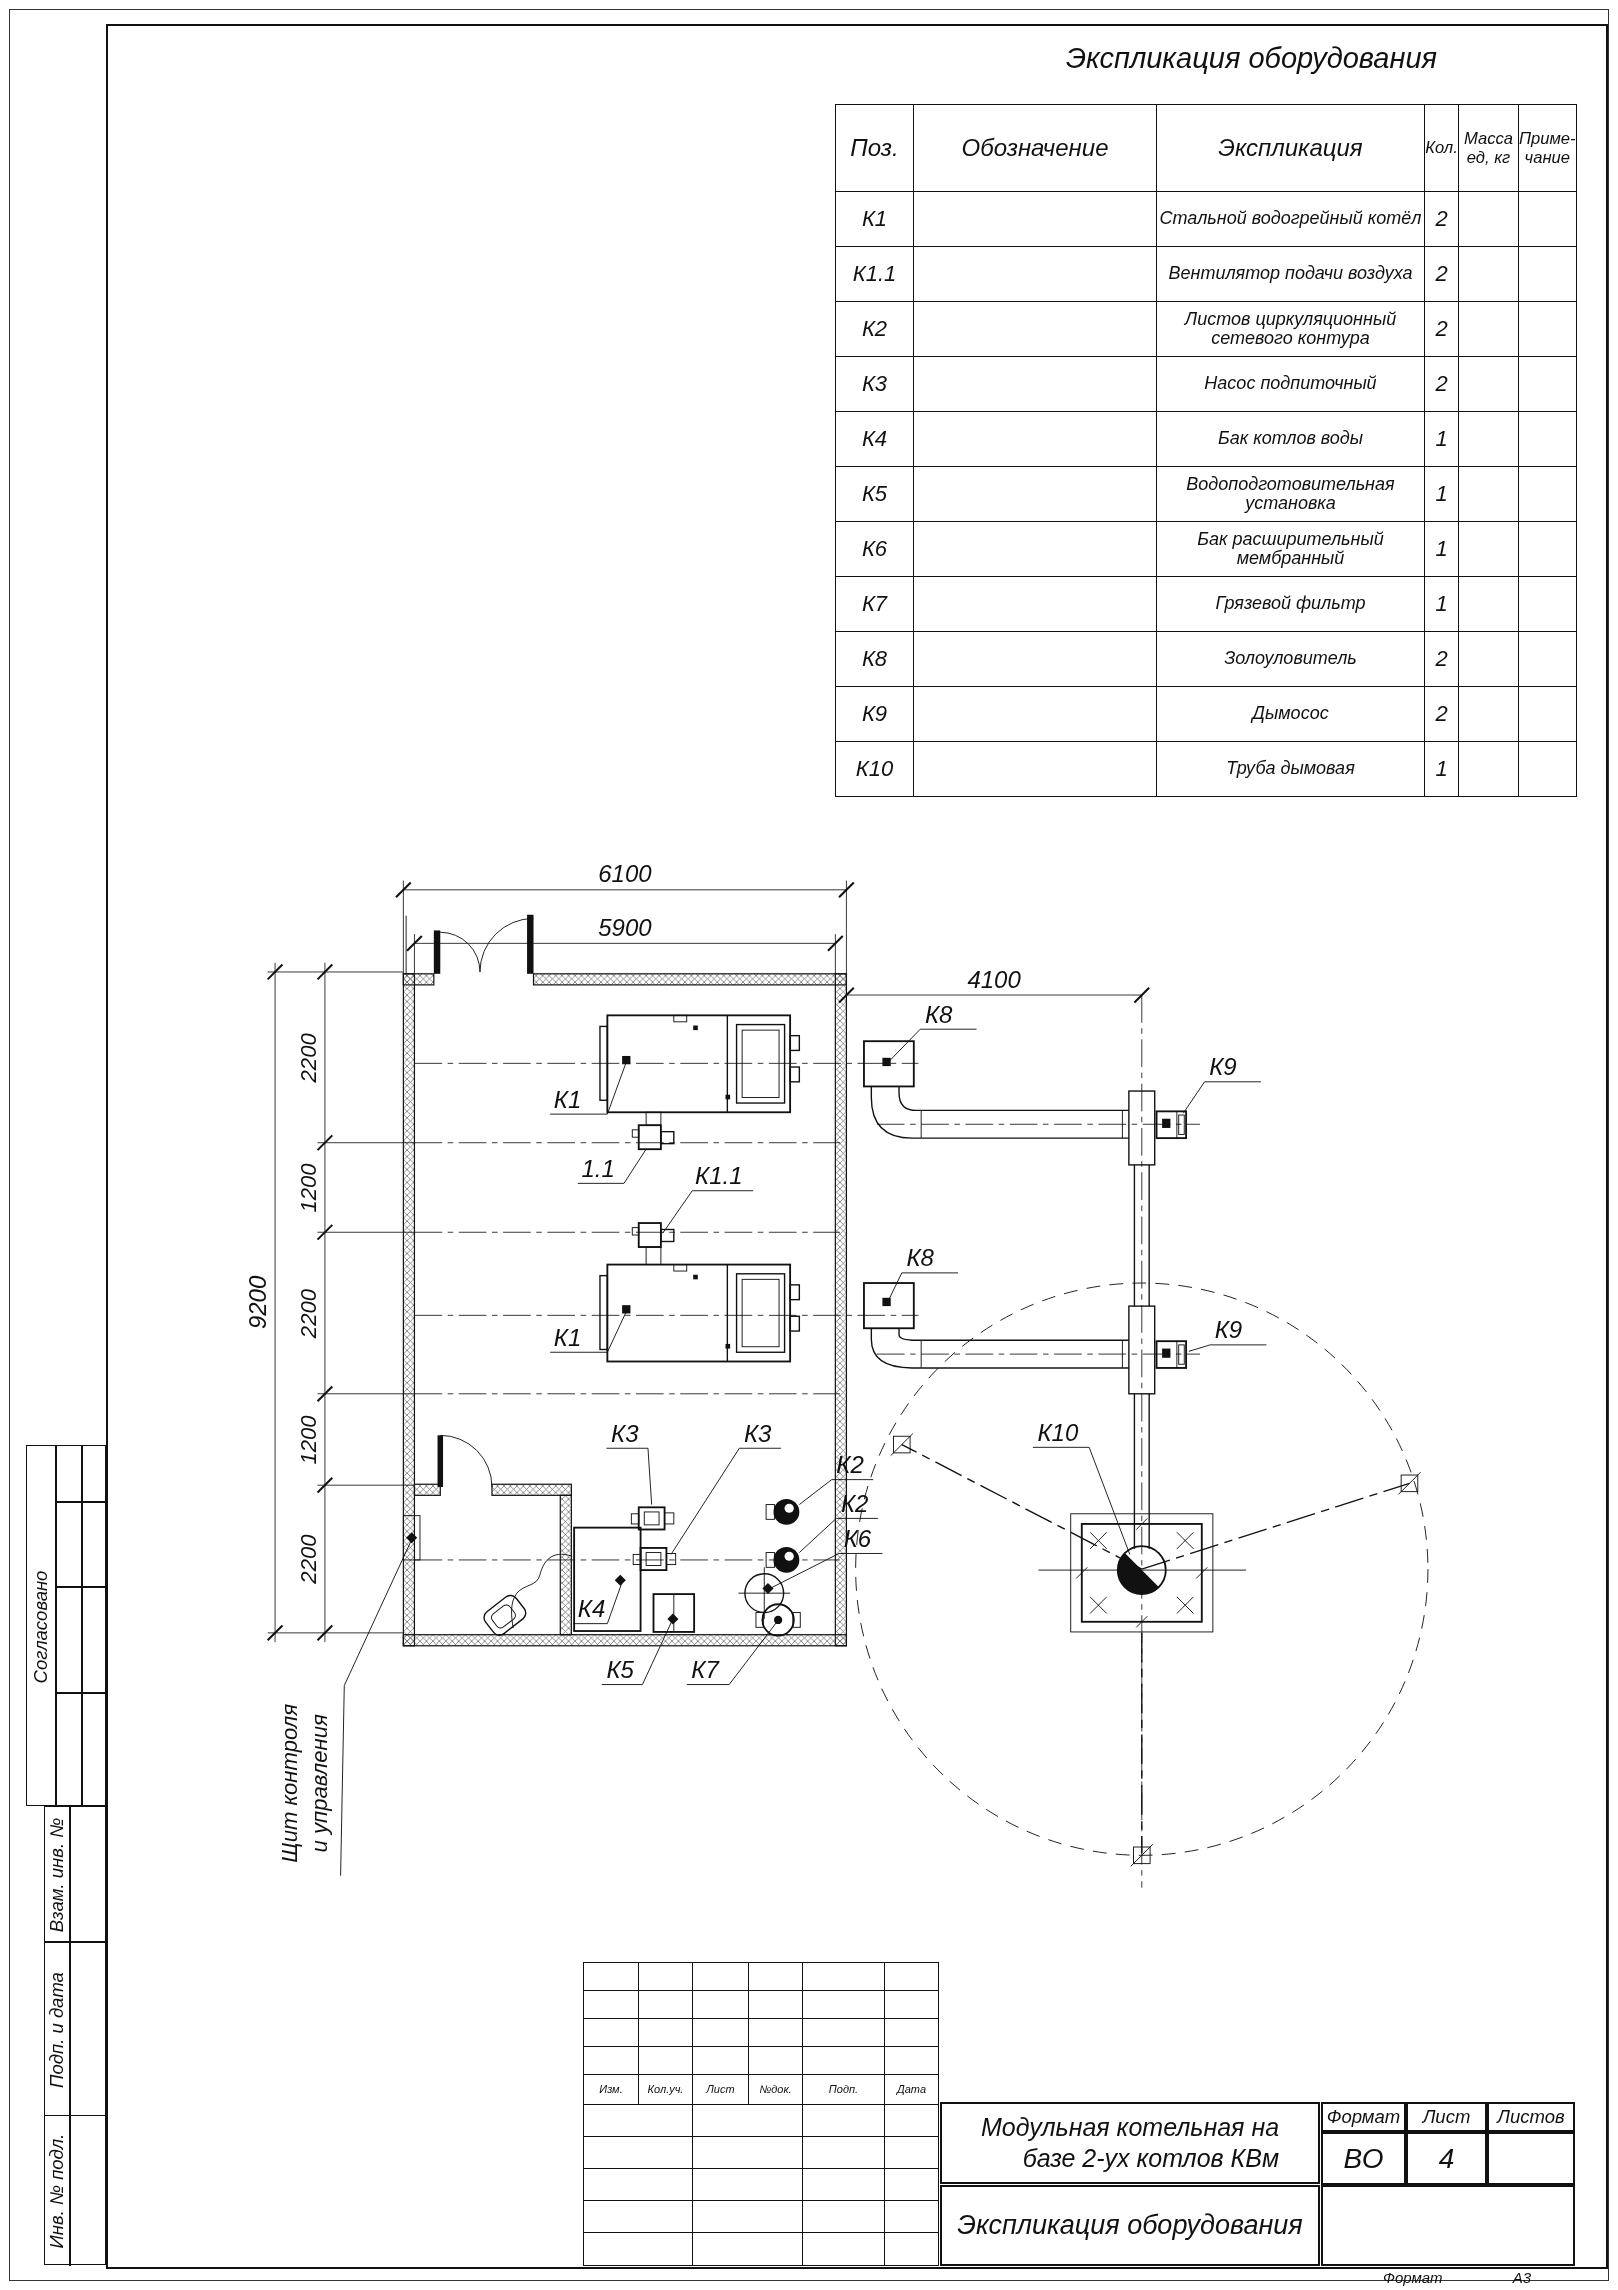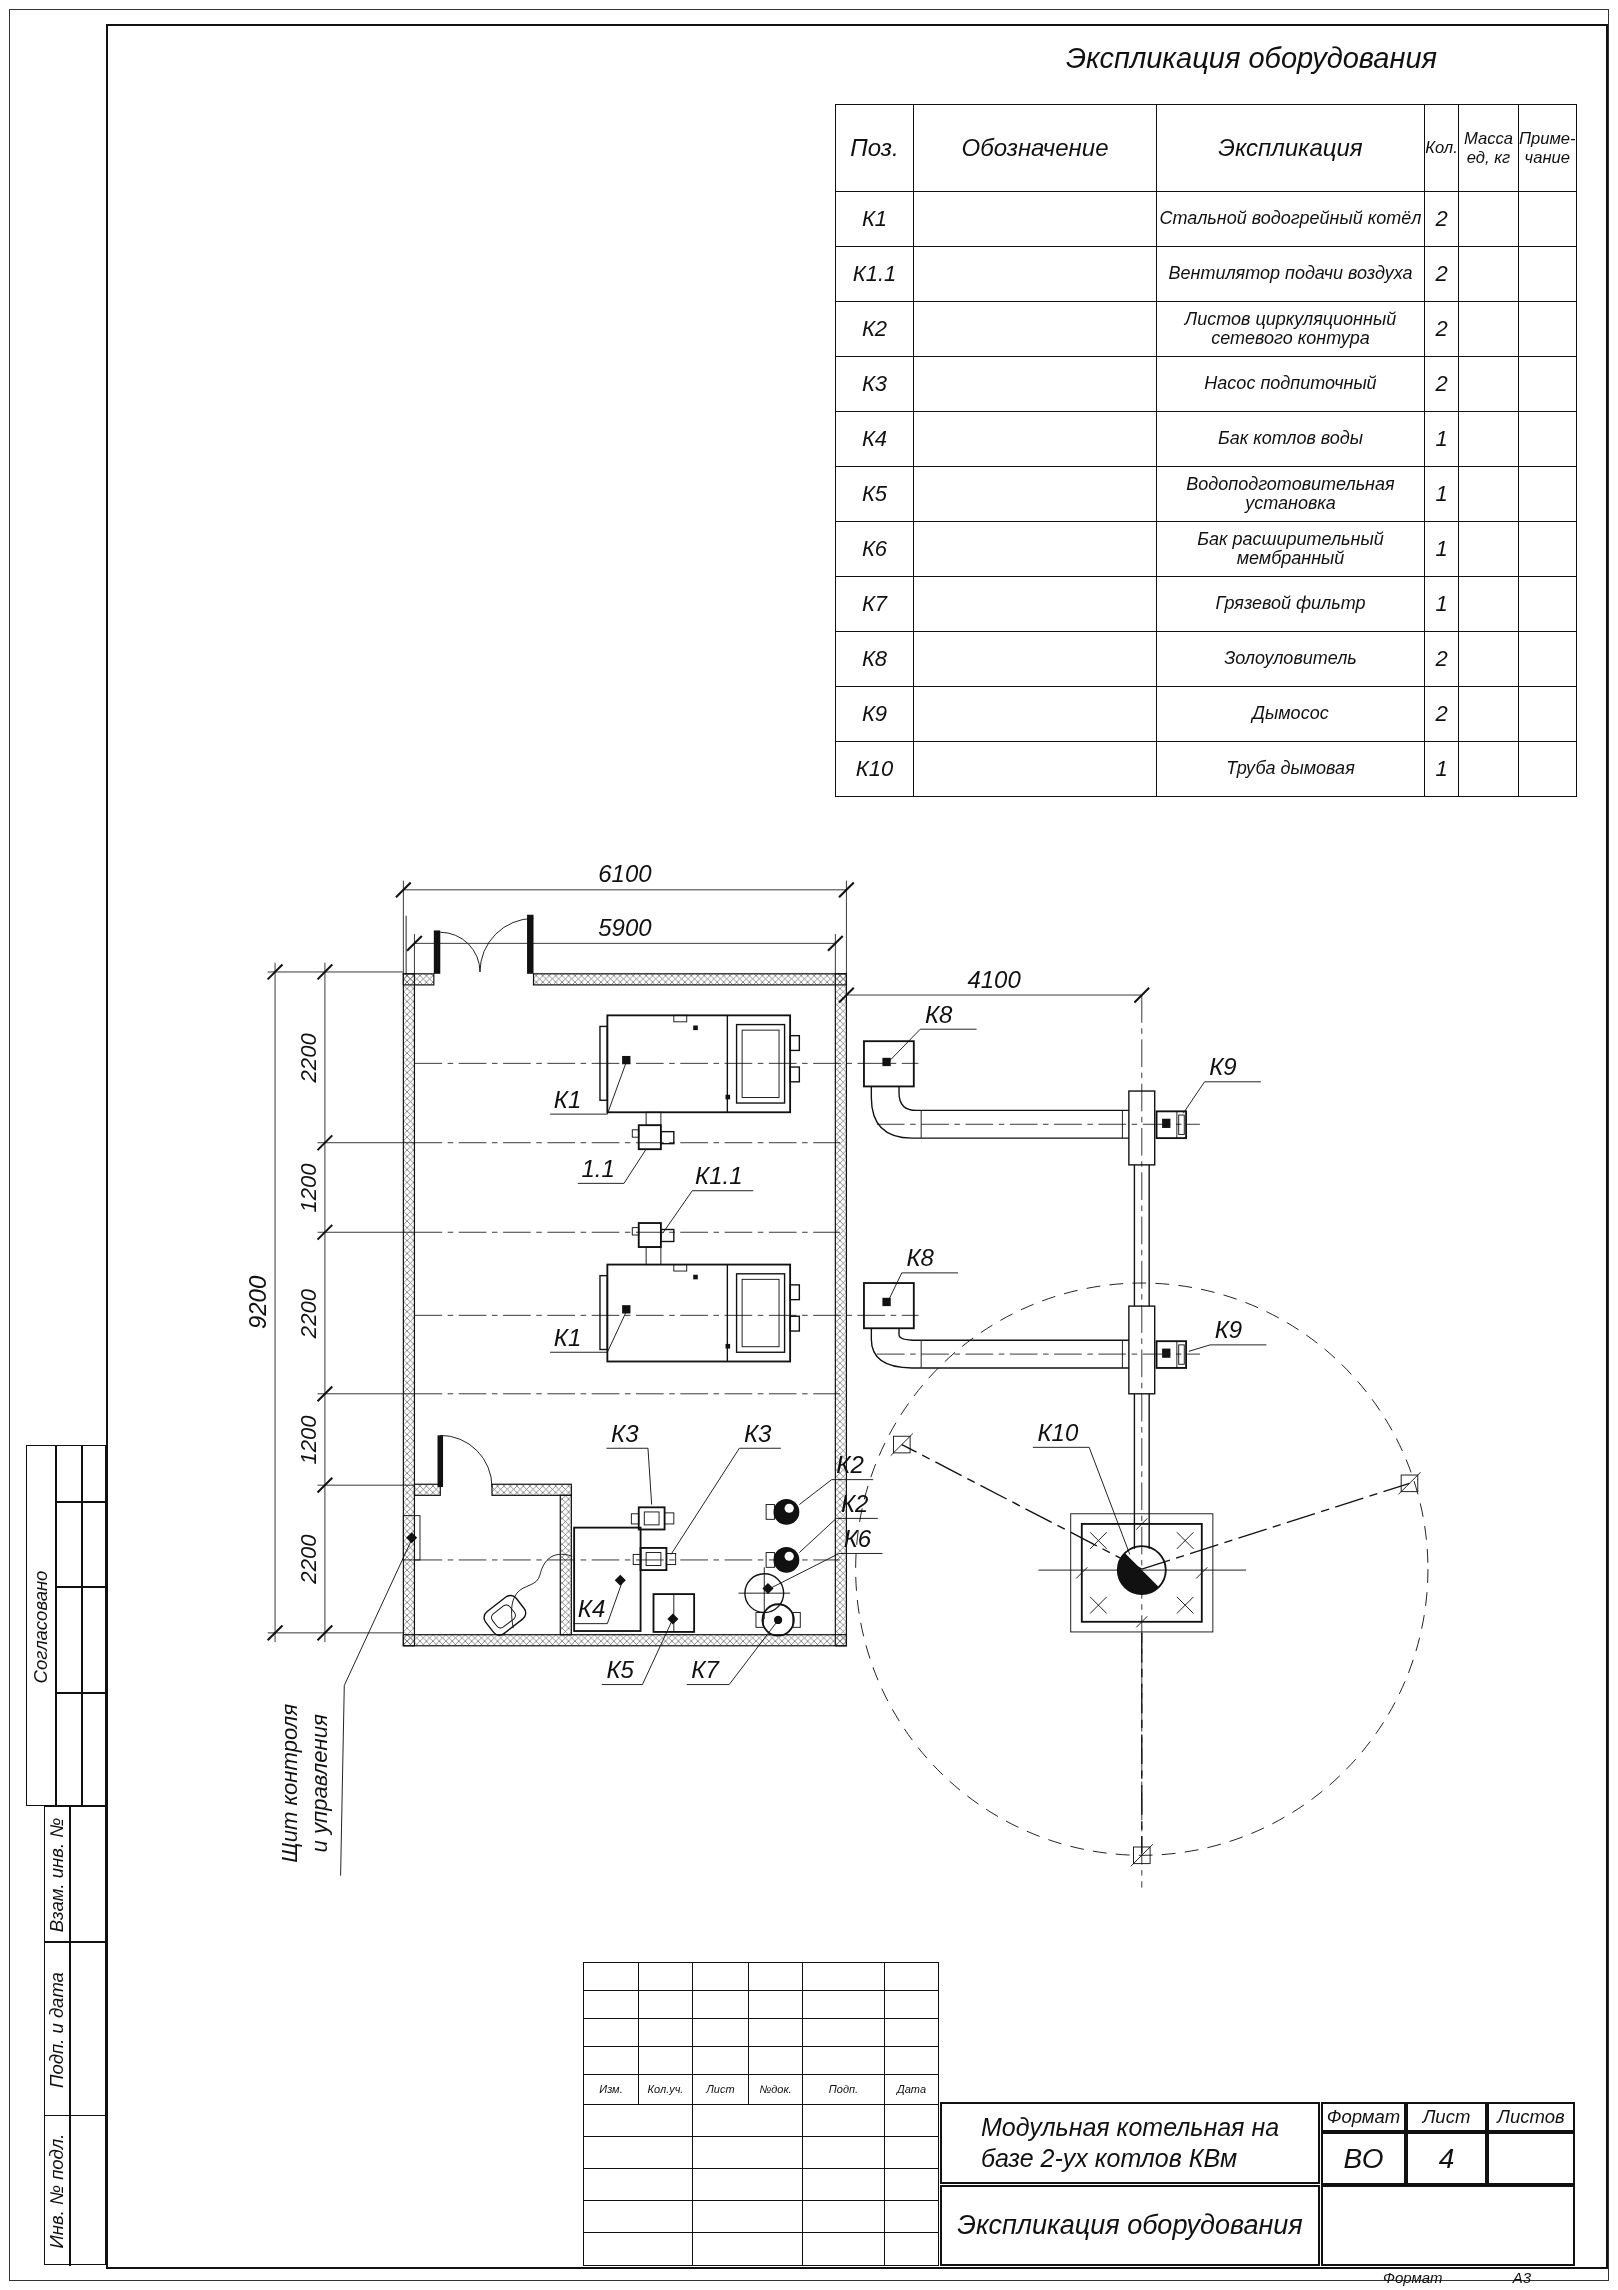--- a/index.html
+++ b/index.html
@@ -1,21 +1,21 @@
 <!DOCTYPE html>
 <html style="font-size:14.8px"><head>
 <meta charset="utf-8">
 <style>
   html,body{margin:0;padding:0;background:#e8e8e8;}
   .sheet{position:relative;width:1619px;height:2291px;background:#fff;overflow:hidden;
          font-family:"Liberation Sans",sans-serif;color:#111;}
   .abs{position:absolute;box-sizing:border-box;}
   .outer-border{left:9.2px;top:9.2px;width:1600px;height:2272px;border:1.4px solid #333;}
   .frame{left:106px;top:24px;width:1502px;height:2245px;border:2.8px solid #111;}
-  .center{display:flex;align-items:center;justify-content:center;text-align:left;}
+  .center{display:flex;align-items:center;justify-content:center;text-align:right;}
   .pre{white-space:pre-line;}
 
   
   .eq-title{left:1015px;top:42px;width:473px;font-style:italic;font-size:29px;text-align:center;}
   .eq-table{left:835px;top:104px;border-collapse:collapse;table-layout:fixed;}
   .eq-table td{border:1.8px solid #111;padding:0;vertical-align:middle;text-align:center;
                font-style:italic;overflow:hidden;}
   .eq-table .hd{height:86px;font-size:24px;line-height:1.15;}
   .eq-table .hs{font-size:16.6px;}
   .eq-table .dr td{height:54px;}

